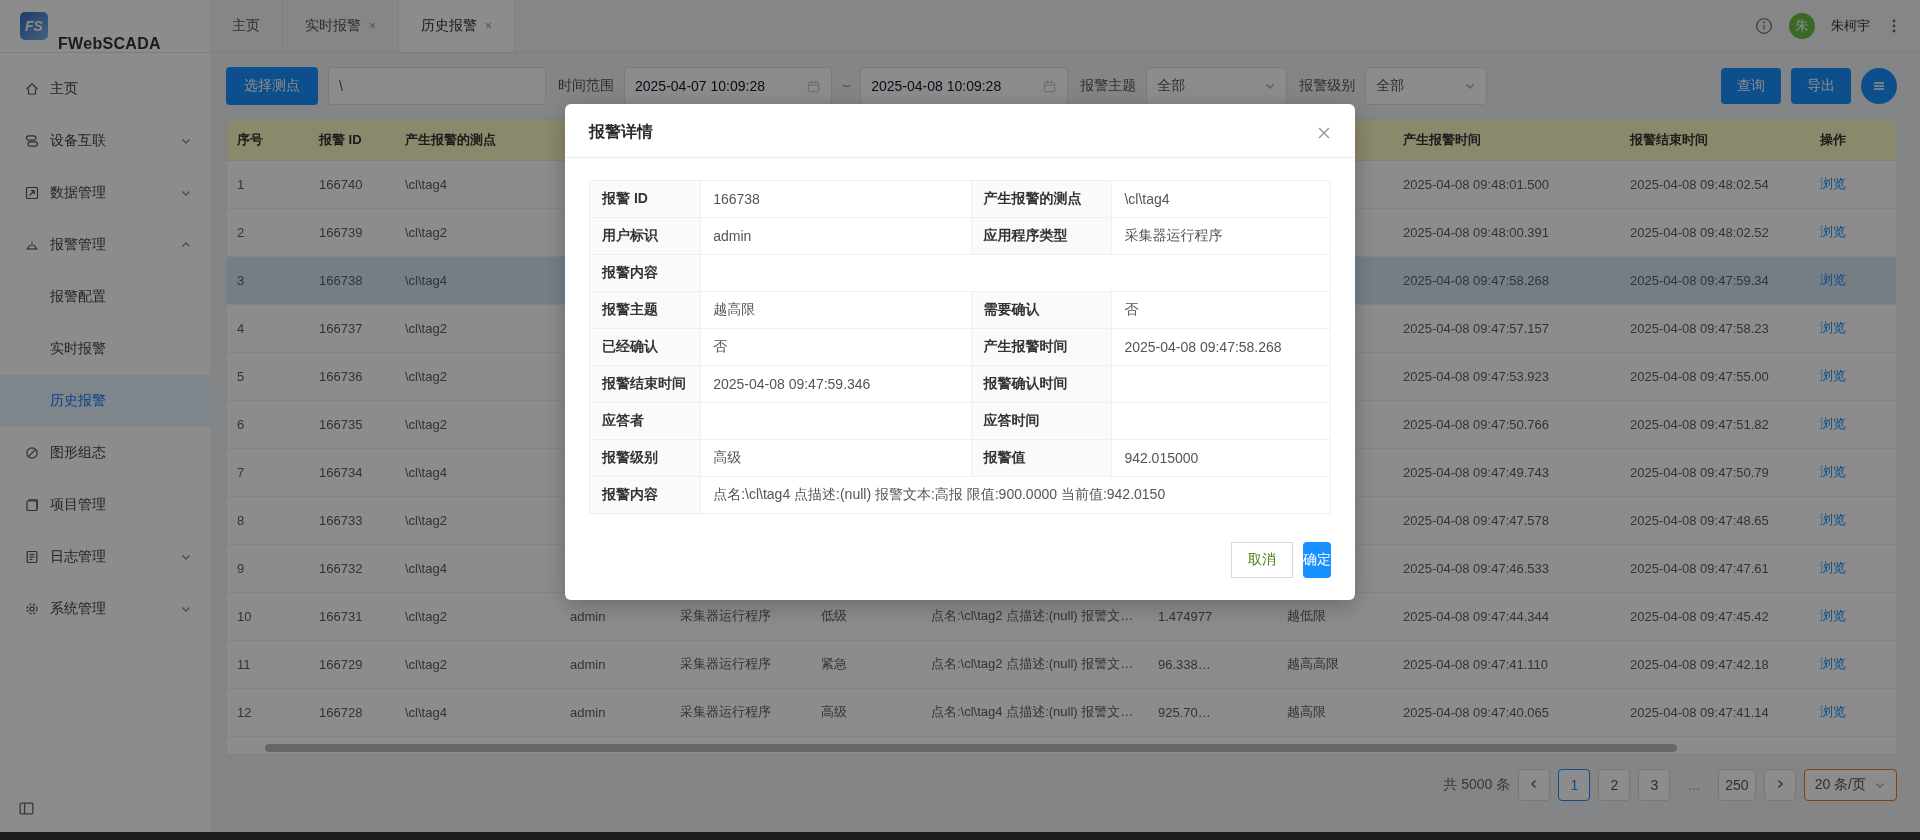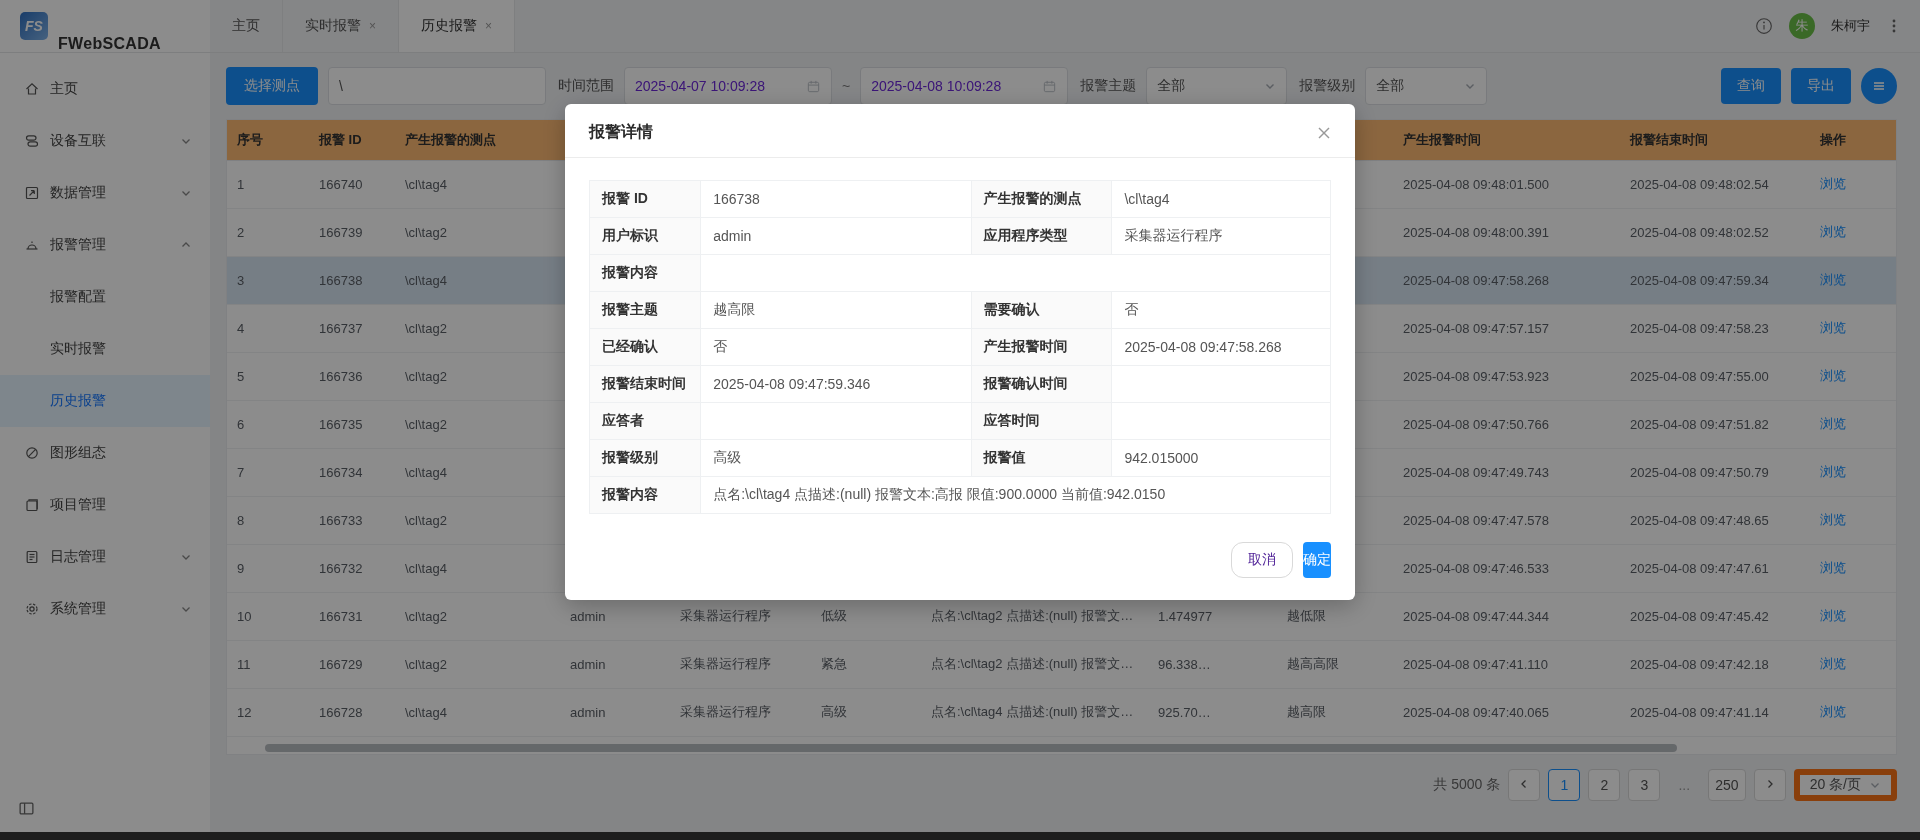--- a/index.html
+++ b/index.html
@@ -32,67 +32,67 @@
   .collapse-btn { position:absolute; left:18px; bottom:12px; color:#666; cursor:pointer; }
 
   .content { flex:1; padding:14px 28px 0 16px; }
 
   
   .toolbar { display:flex; align-items:center; gap:10px; height:38px; }
   .btn-primary { background:#1890ff; color:#fff; border:none; border-radius:4px; height:38px; padding:0 18px; font-size:14px; cursor:pointer; }
   .tb-input { width:218px; height:38px; background:#fff; border:1px solid #dcdfe3; border-radius:4px; padding:0 10px; font-size:14px; color:#555; }
   .tb-label { color:#555; margin-left:2px; white-space:nowrap; }
   .date-box { width:208px; height:38px; background:#fff; border:1px solid #dcdfe3; border-radius:4px; display:flex; align-items:center; padding:0 10px; gap:8px; cursor:pointer; }
-  .date-box input { border:none; outline:none; flex:1; font-size:14px; color:#6d28d9; background:transparent; width:100%; }
+  .date-box input { border:none; outline:none; flex:1; font-size:14px; color:#0f172a; background:transparent; width:100%; }
   .date-box .cal { color:#b9bdc4; display:flex; }
   .tilde { color:#777; }
   .select-box { height:38px; background:#fff; border:1px solid #dcdfe3; border-radius:4px; display:flex; align-items:center; justify-content:space-between; padding:0 10px; gap:8px; cursor:pointer; color:#555; }
   .sel-topic { width:141px; } .sel-level { width:122px; }
   .chev { color:#a6abb3; display:flex; }
   .tb-spacer { flex:1; }
   .btn-sm { height:36px; padding:0 16px; }
   .round-btn { width:36px; height:36px; border-radius:50%; background:#1890ff; border:none; color:#fff; display:flex; align-items:center; justify-content:center; cursor:pointer; }
 
   
   .table-wrap { margin-top:14px; height:636px; overflow:hidden; position:relative; background:#fff; border:1px solid #e9ebee; }
   table.grid { width:100%; border-collapse:collapse; table-layout:fixed; font-size:13px; }
-  table.grid th { background:#fdba74; color:#333; font-weight:bold; height:40px; text-align:left; padding:0 10px; border-bottom:1px solid #e8eaed; white-space:nowrap; overflow:hidden; }
+  table.grid th { background:#fef9c3; color:#333; font-weight:bold; height:40px; text-align:left; padding:0 10px; border-bottom:1px solid #e8eaed; white-space:nowrap; overflow:hidden; }
   table.grid td { height:48px; padding:0 10px; color:#5a5f66; border-bottom:1px solid #eef0f2; white-space:nowrap; overflow:hidden; text-overflow:ellipsis; background:#fff; }
   table.grid tr.selected td { background:#d8e6f3; }
   table.grid col.c0{width:82px} table.grid col.c1{width:86px} table.grid col.c2{width:165px}
   table.grid col.c3{width:110px} table.grid col.c4{width:141px} table.grid col.c5{width:110px}
   table.grid col.c6{width:227px} table.grid col.c7{width:129px} table.grid col.c8{width:116px}
   table.grid col.c9{width:227px} table.grid col.c10{width:190px} table.grid col.c11{width:86px}
   .link { color:#1890ff; cursor:pointer; }
   .hscroll { position:absolute; left:0; right:0; bottom:0; height:12px; }
   .hscroll .thumb { position:absolute; left:38px; top:2px; height:8px; width:1412px; background:#b9bdc2; border-radius:4px; cursor:pointer; }
 
   
   .pager { display:flex; align-items:center; justify-content:flex-end; gap:8px; margin-top:14px; color:#666; font-size:14px; }
   .pg-btn { min-width:32px; height:32px; background:#fff; border:1px solid #d9d9d9; border-radius:4px; display:flex; align-items:center; justify-content:center; cursor:pointer; color:#555; padding:0 6px; }
   .pg-btn.active { border-color:#1890ff; color:#1890ff; }
   .pg-ellipsis { border:none; background:transparent; color:#999; }
-  .pg-size { height:32px; background:#fff; border:6px solid #f97316; border-radius:4px; display:flex; align-items:center; gap:8px; padding:0 10px; cursor:pointer; color:#555; }
+  .pg-size { height:32px; background:#fff; border:1px solid #f97316; border-radius:4px; display:flex; align-items:center; gap:8px; padding:0 10px; cursor:pointer; color:#555; }
 
   .bottom-edge { position:fixed; left:0; bottom:0; width:1920px; height:8px; background:#383838; z-index:5; }
 
   
   .overlay { position:fixed; inset:0; background:rgba(0,0,0,0.45); z-index:900; }
   .modal { position:fixed; top:104px; left:50%; transform:translateX(-50%); width:790px; background:#fff; border-radius:6px; box-shadow:0 6px 24px rgba(0,0,0,.25); z-index:1000; }
   .modal-header { display:flex; align-items:center; justify-content:space-between; padding:18px 24px 14px; border-bottom:1px solid #ececec; }
   .modal-title { font-size:16px; font-weight:bold; color:#2b2b2b; }
   .modal-close { color:#999; cursor:pointer; display:flex; }
   .modal-body { padding:22px 24px 8px; }
   table.detail { width:100%; border-collapse:collapse; font-size:14px; }
   table.detail th, table.detail td { border:1px solid #eef0f2; height:37px; padding:0 12px; text-align:left; white-space:nowrap; overflow:hidden; }
   table.detail th { background:#fafafa; color:#333; font-weight:bold; }
   table.detail td { color:#555; }
   table.detail col.d0{width:15%} table.detail col.d1{width:36.5%} table.detail col.d2{width:19%} table.detail col.d3{width:29.5%}
   .modal-footer { display:flex; justify-content:flex-end; gap:10px; padding:20px 24px 22px; }
-  .btn-default { height:36px; padding:0 16px; background:#fff; border:1px solid #d9d9d9; border-radius:12px; color:#4c1d95; font-size:14px; cursor:pointer; }
+  .btn-default { height:36px; padding:0 16px; background:#fff; border:1px solid #d9d9d9; border-radius:0; color:#4d7c0f; font-size:14px; cursor:pointer; }
   .btn-ok { height:36px; padding:0 0; font-size:14px; border-radius:4px; }
 </style>
 </head>
 <body>
 
 <header class="navbar">
   <div class="brand">
     <div class="logo">FS</div>
     <div class="brand-title">FWebSCADA</div>
   </div>

